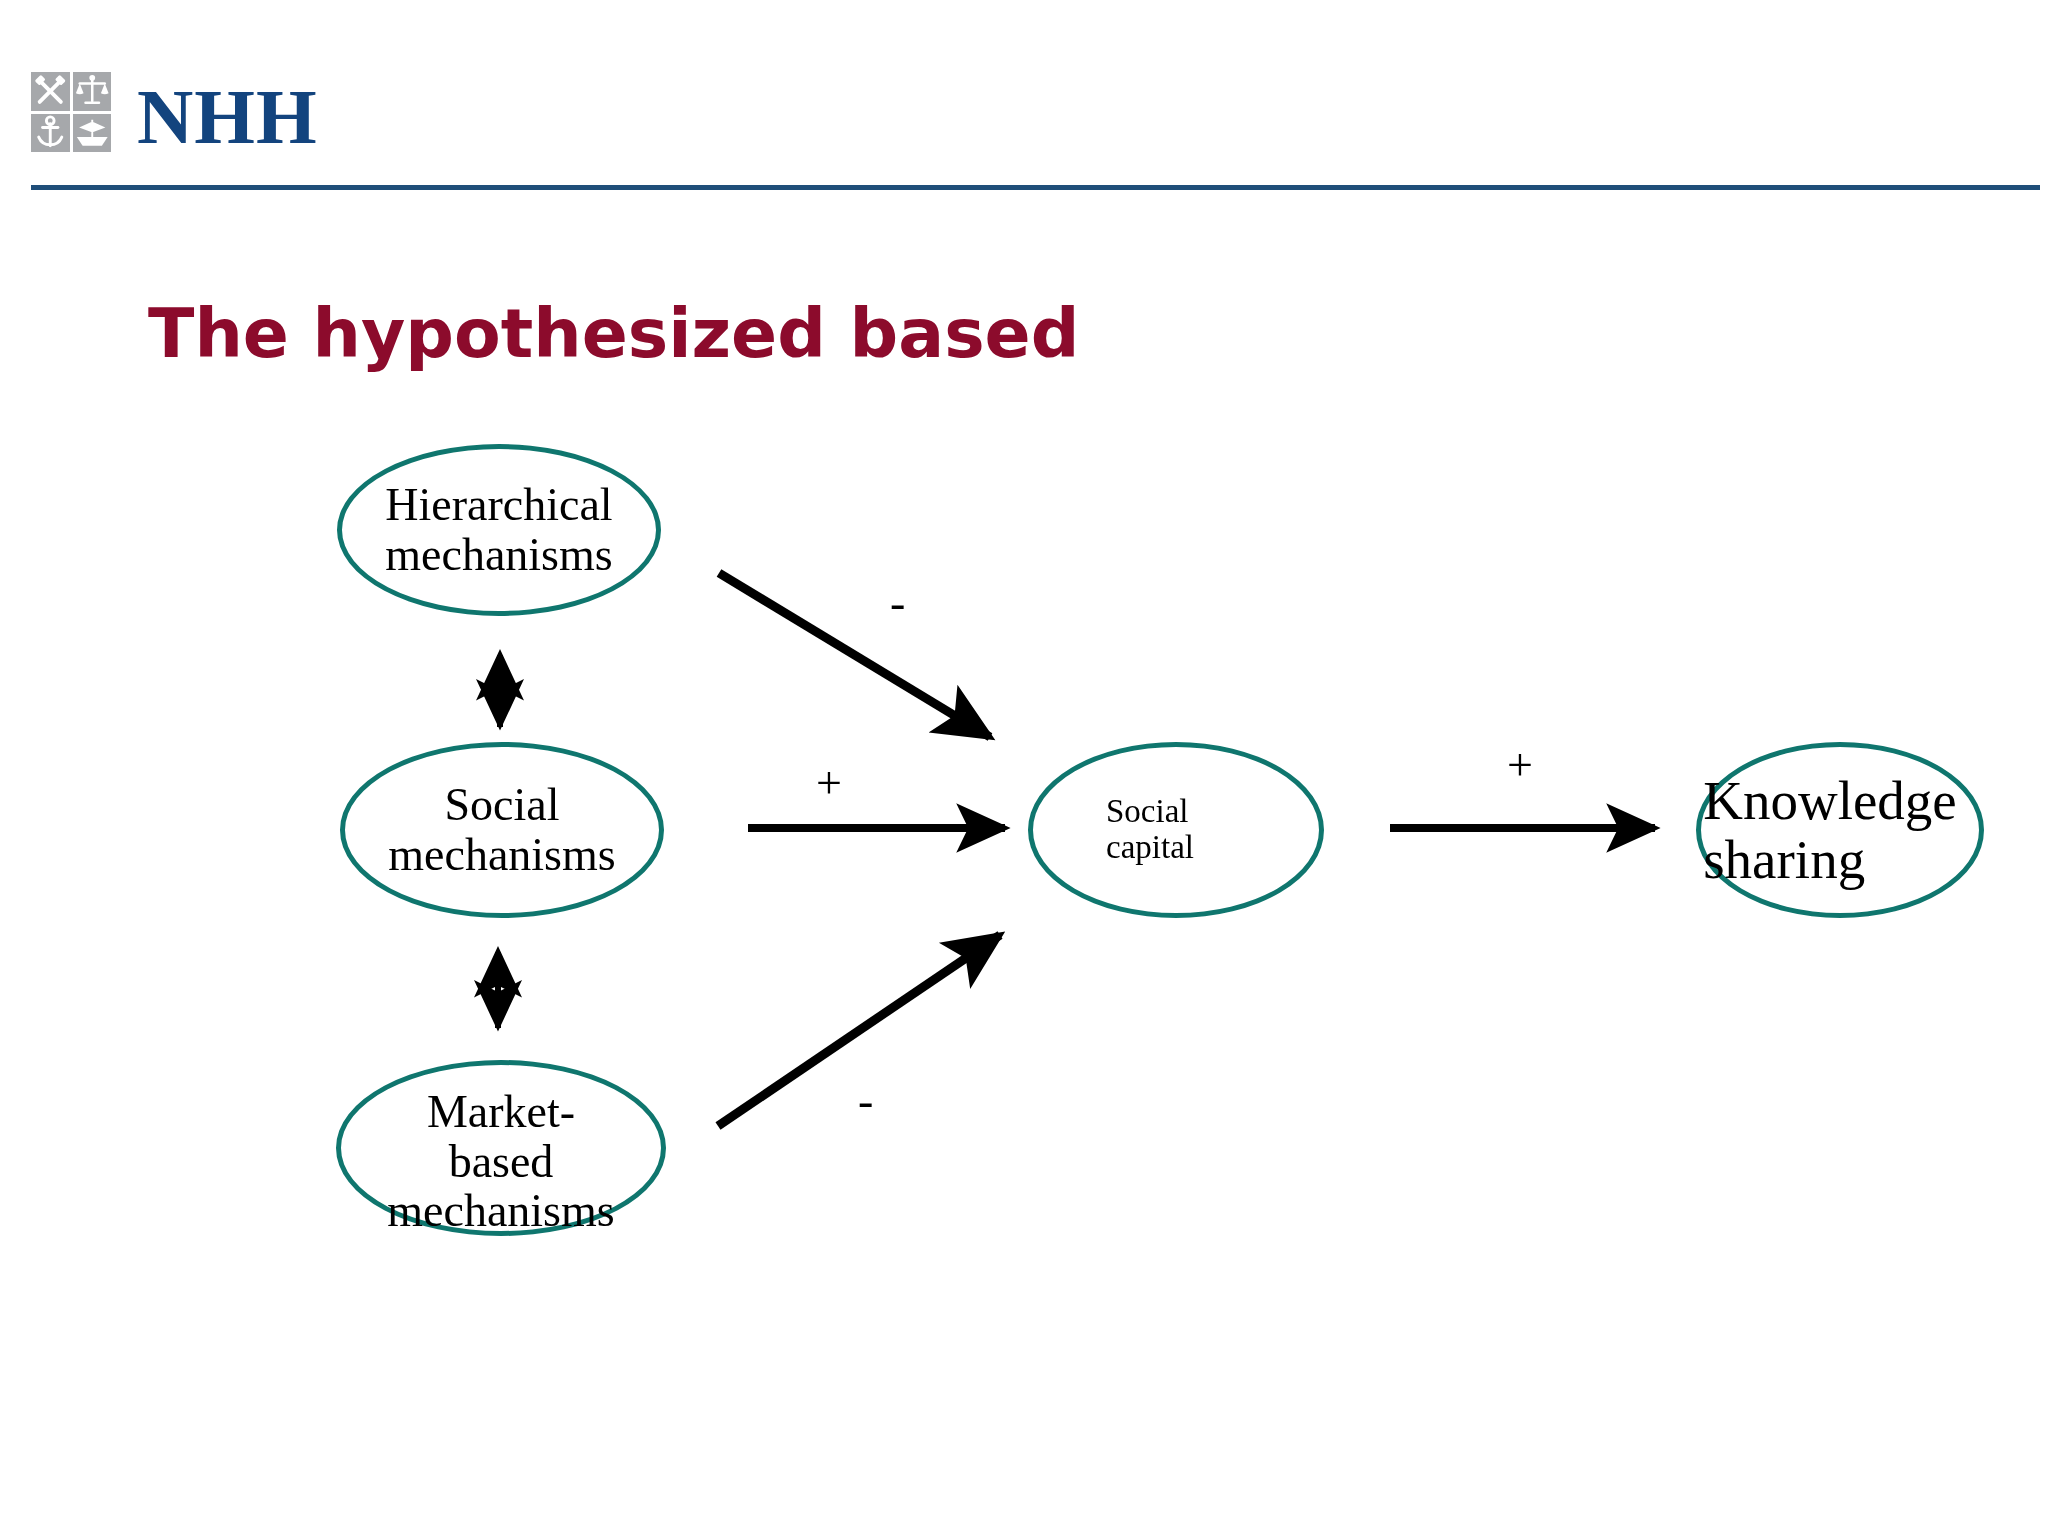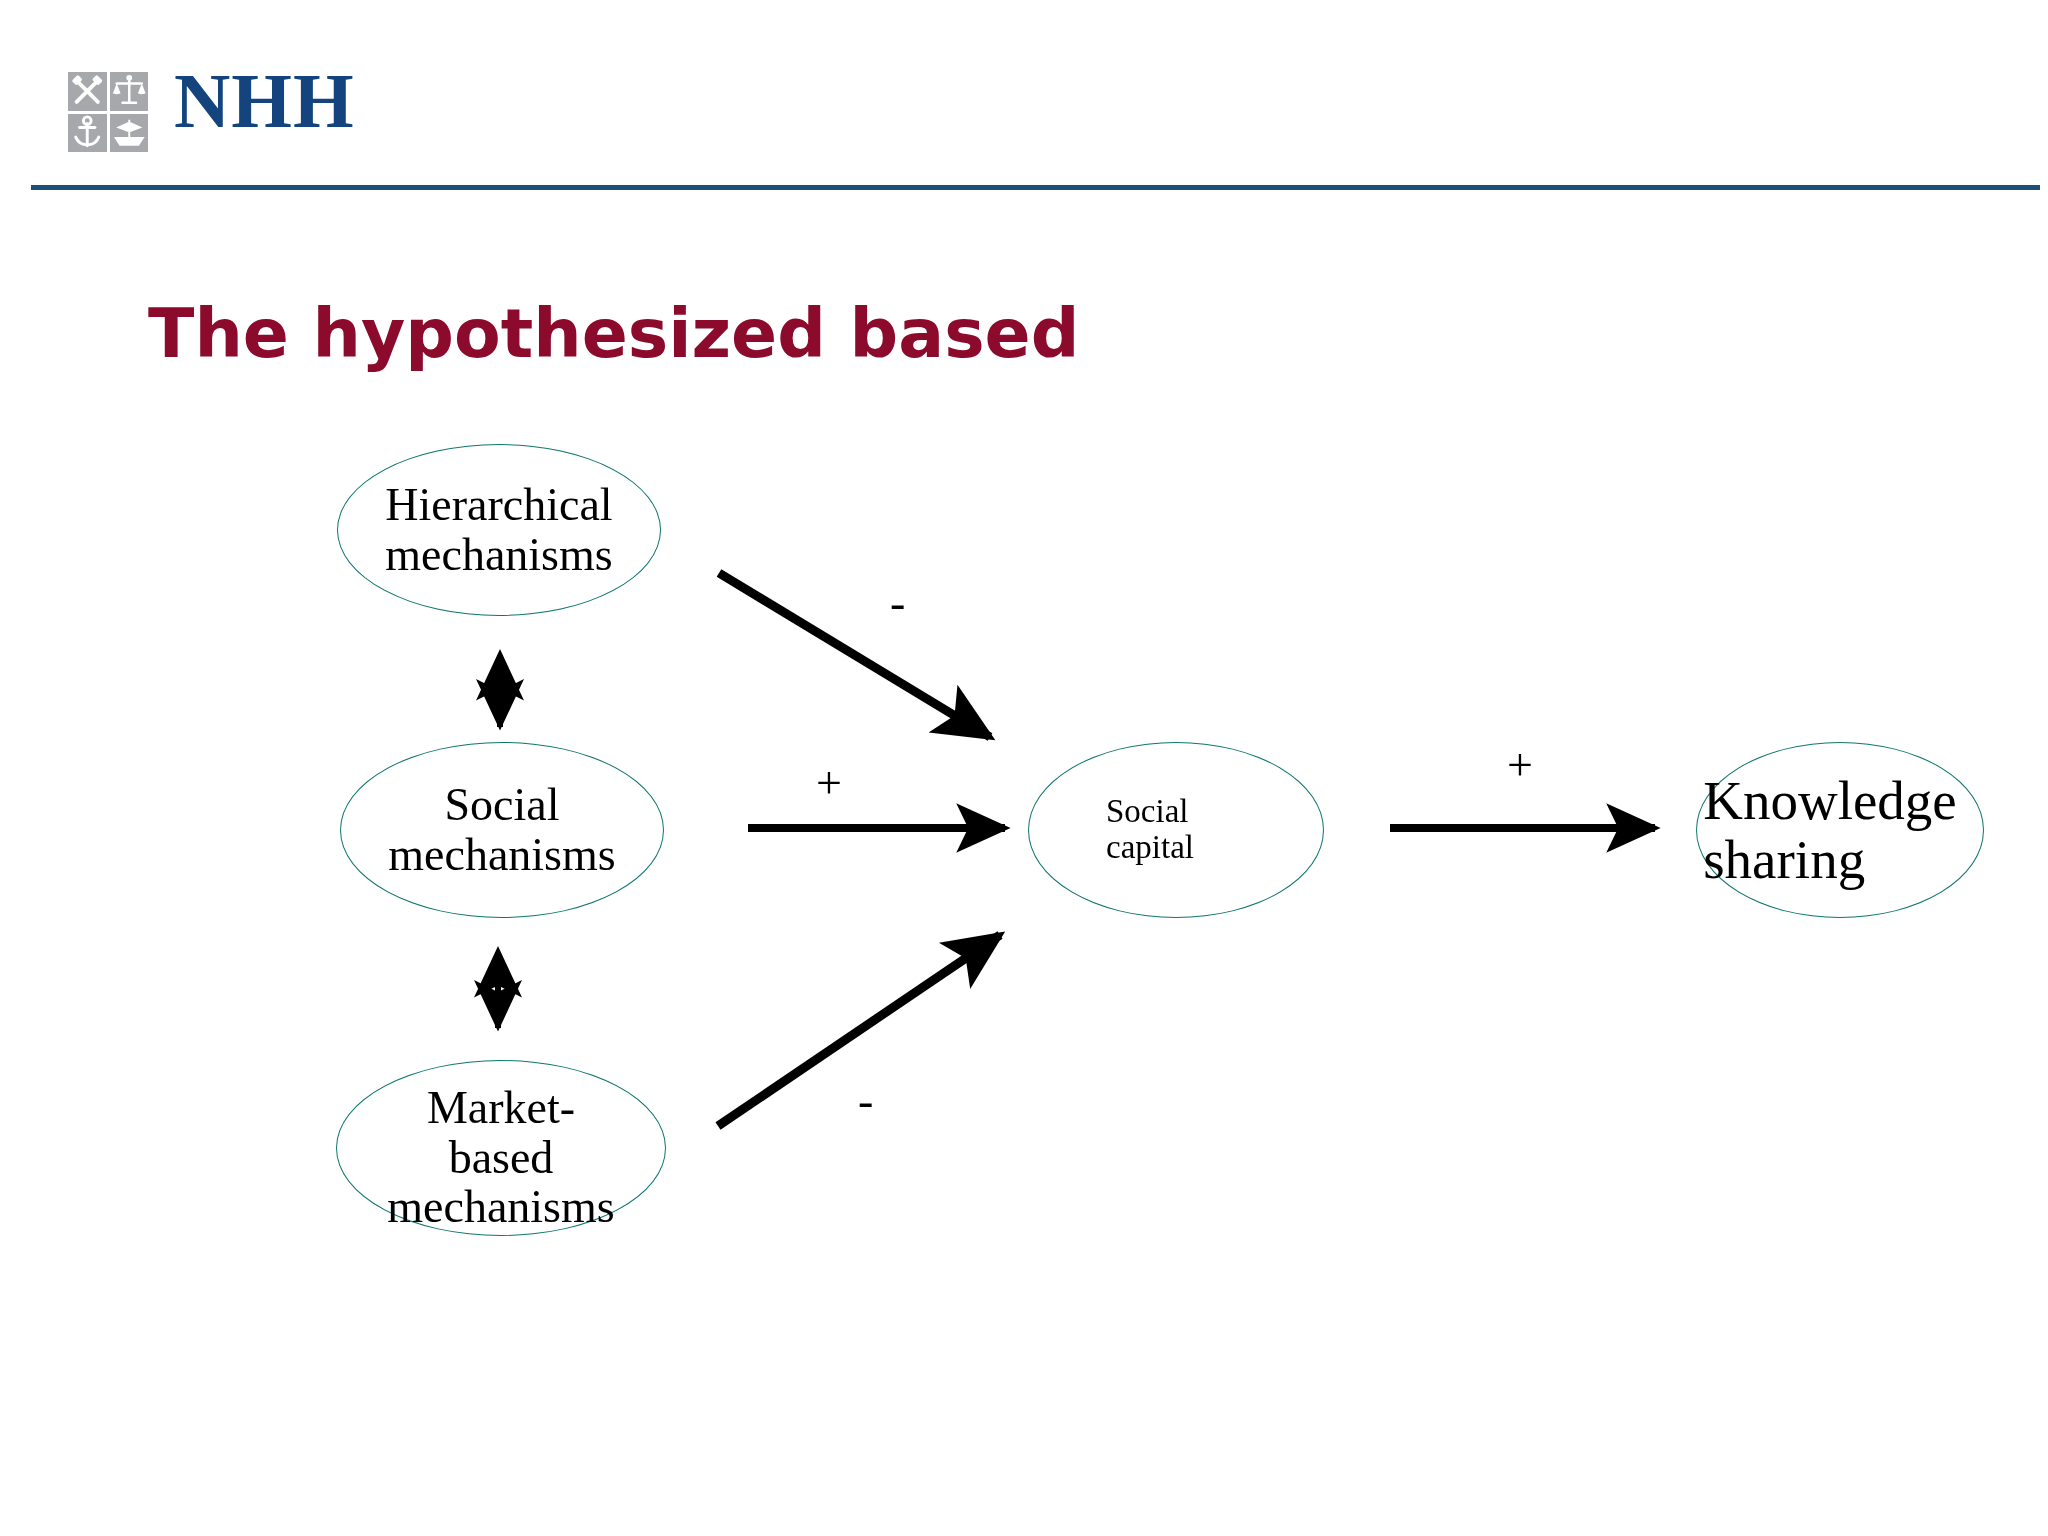--- a/index.html
+++ b/index.html
@@ -21,23 +21,22 @@
     position: absolute;
     left: 0; top: 0;
     width: 2048px;
     height: 200px;
   }
   #logo-block {
     position: absolute;
     left: 31px;
     top: 72px;
     display: flex;
-    align-items: flex-start;
+    align-items: flex-end;
     gap: 26px;
-    margin-left: 37px;
   }
   #logo-crest {
     width: 80px;
     height: 80px;
     display: grid;
     grid-template-columns: 1fr 1fr;
     grid-template-rows: 1fr 1fr;
     gap: 3px;
   }
   .crest-cell {
@@ -86,21 +85,21 @@
   }
   #diagram-svg {
     position: absolute;
     left: 0; top: 0;
     width: 2048px;
     height: 1536px;
   }
   .node {
     position: absolute;
     box-sizing: border-box;
-    border: 1px solid #0f766e;
+    border: 5px solid #0f766e;
     border-radius: 50%;
     background: transparent;
     display: flex;
     align-items: center;
     justify-content: center;
   }
   .node-label {
     font-family: "Liberation Serif", "DejaVu Serif", serif;
     color: #000000;
     text-align: center;

